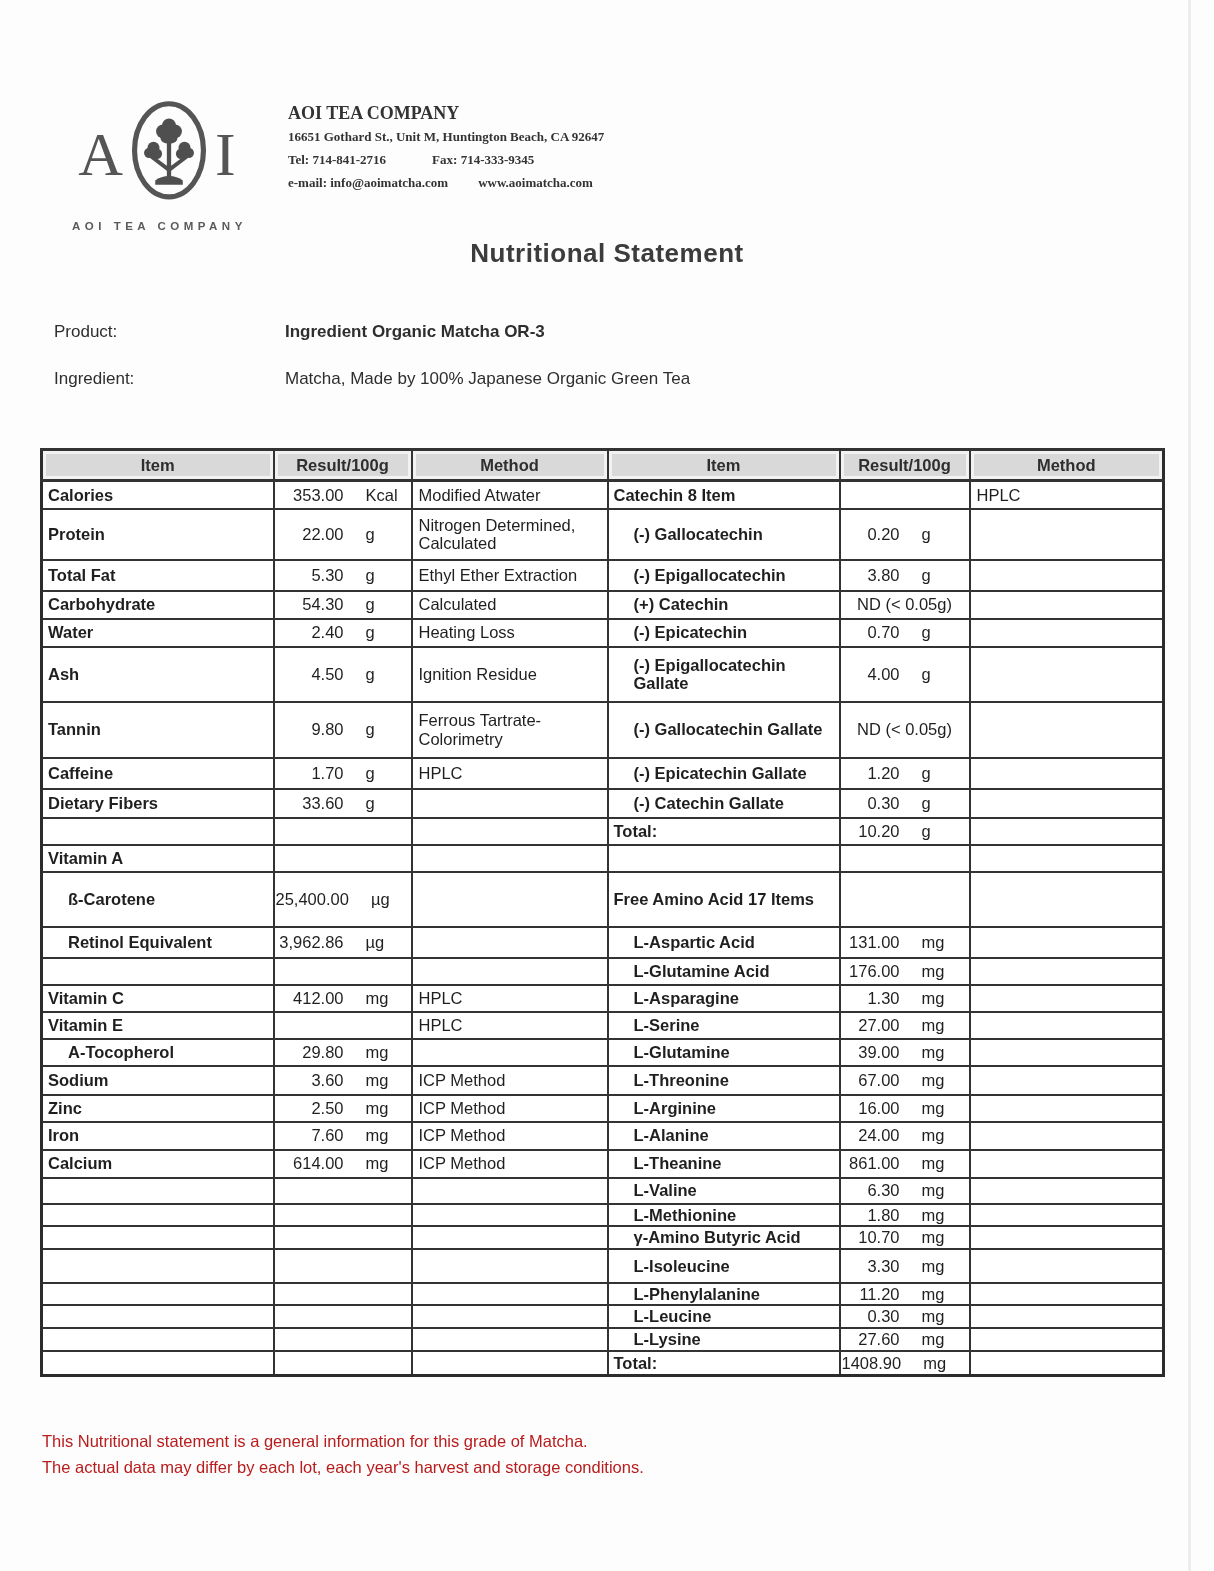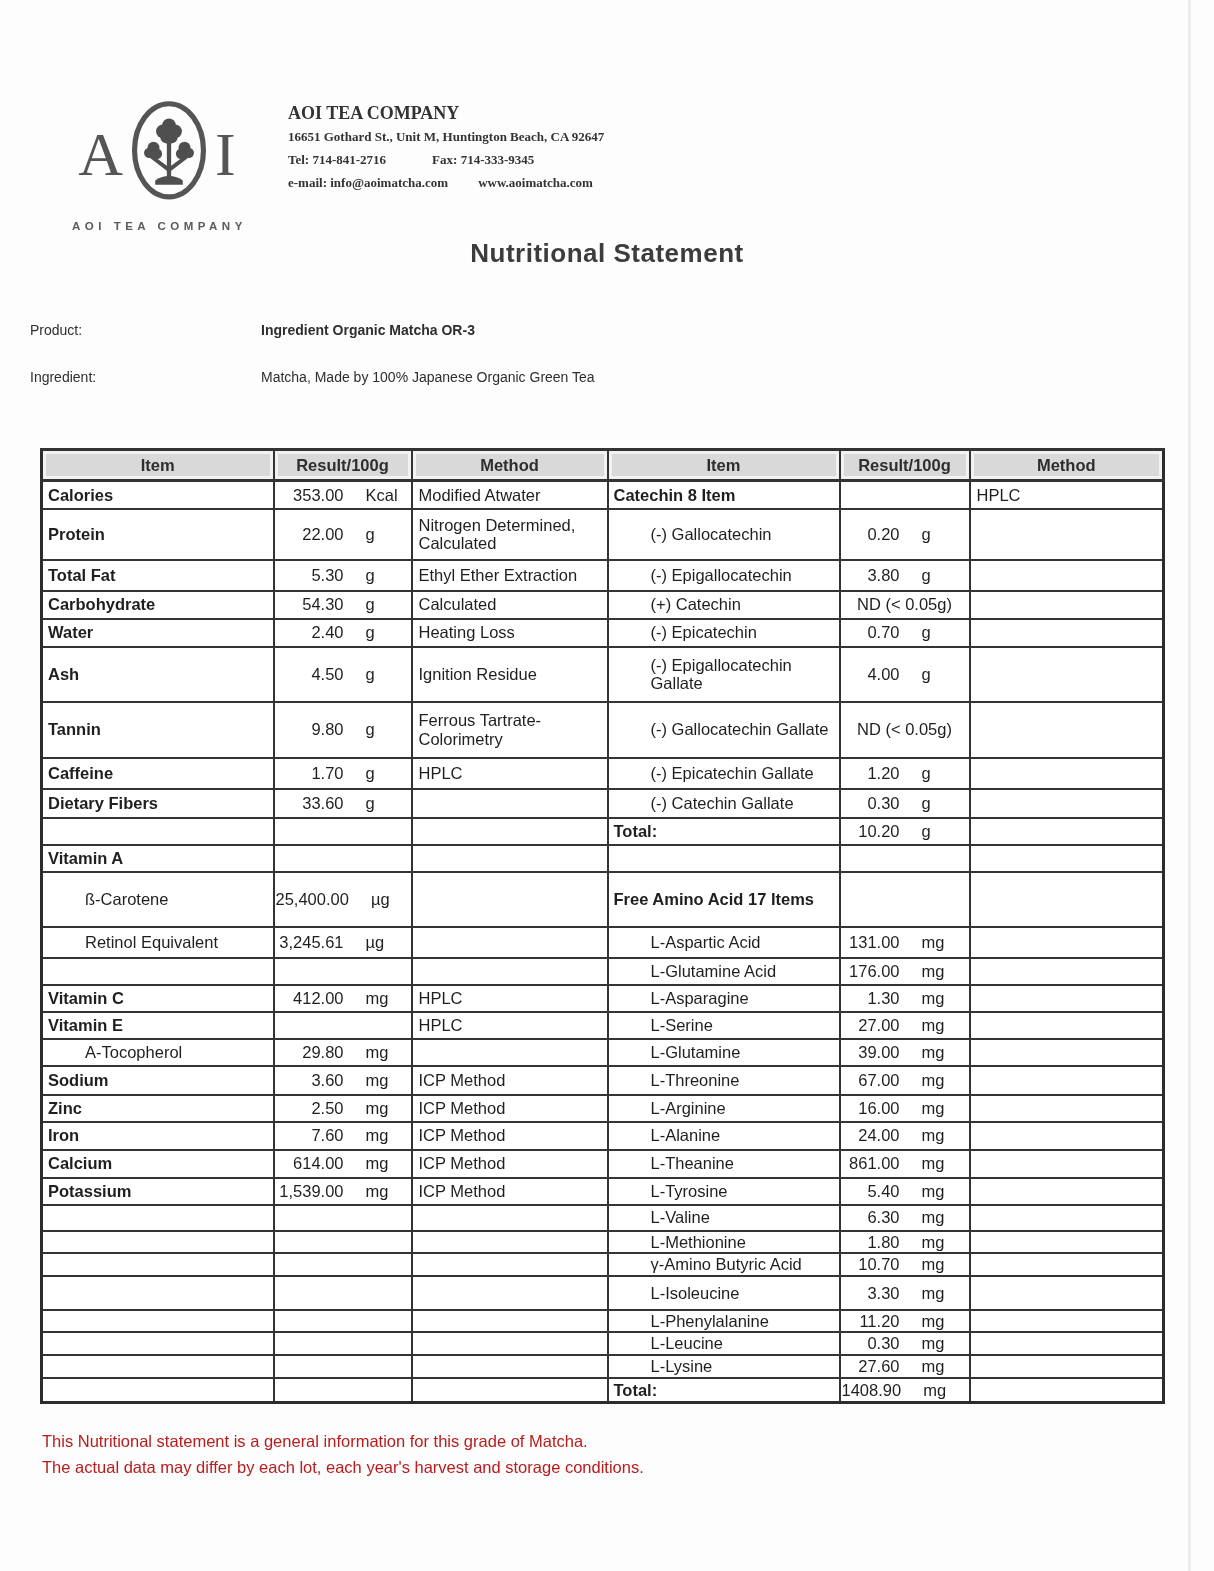--- a/index.html
+++ b/index.html
@@ -20,36 +20,36 @@
   .logo-caption{margin-top:8px;font-size:11.5px;letter-spacing:4.5px;color:#5a5a5a;font-weight:700;white-space:nowrap;}
   .company{position:absolute;left:288px;top:102px;font-family:"Liberation Serif",serif;color:#333;font-weight:700;}
   .company div{line-height:23px;font-size:13px;}
   .company .cname{font-size:18px;}
   .gap-span{display:inline-block;width:46px;}
   .gap-span2{display:inline-block;width:30px;}
 
   
   .doc-title{position:absolute;left:0;right:0;top:238px;text-align:center;
     font-size:26px;font-weight:700;color:#3c3c3c;letter-spacing:0.5px;}
-  .meta-row{position:absolute;left:30px;font-size:14px;color:#2e2e2e;}
+  .meta-row{position:absolute;left:54px;font-size:17px;color:#2e2e2e;}
   .meta-row .lab{display:inline-block;width:231px;}
   .meta-row.product{top:322px;}
   .meta-row.ingredient{top:369px;}
   .meta-row.product .val{font-weight:700;}
 
   
   .tbl-wrap{position:absolute;left:40px;top:448px;}
   table{border-collapse:collapse;table-layout:fixed;width:1122px;background:#fff;}
   td,th{border:2px solid #333;overflow:hidden;line-height:1.12;font-size:16.5px;color:#1f1f1f;vertical-align:middle;}
   th{height:26px;background:#d9d9d9;font-weight:700;color:#2e2e2e;
      box-shadow:inset 0 0 0 3px #f2f2f2;border-bottom-width:3px;border-top-width:3px;}
   table{border:3px solid #2c2c2c;}
   .ci{padding-left:5px;}
   .ci.b{font-weight:700;}
-  .ci.ind{padding-left:42px;font-weight:400;}
+  .ci.ind{padding-left:25px;font-weight:700;}
   .cv .wrap{display:flex;align-items:baseline;width:100%;box-sizing:border-box;}
   .cv-l .wrap{padding-right:4px;}
   .cv-r .wrap{padding-right:16px;}
   .cv .num{flex:1;text-align:right;}
   .cv .unit{flex:0 0 40px;padding-left:22px;text-align:left;}
   .cv-r .unit{flex-basis:30px;}
   .cv .raw{display:block;text-align:center;}
   .cv.tb, .cv.tb .num, .cv.tb .unit{font-weight:400;}
   .cm{padding-left:6px;}
 
@@ -317,21 +317,21 @@
             </td>
             <td class="cm"></td>
             <td class="ci b">Free Amino Acid 17 Items</td>
             <td class="cv cv-r"></td>
             <td class="cm"></td>
           </tr>
           <tr style="height: 31px;">
             <td class="ci ind">Retinol Equivalent</td>
             <td class="cv cv-l">
               <span class="wrap">
-                <span class="num">3,245.61</span>
+                <span class="num">3,962.86</span>
                 <span class="unit">µg</span>
               </span>
             </td>
             <td class="cm"></td>
             <td class="ci ind">L-Aspartic Acid</td>
             <td class="cv cv-r">
               <span class="wrap">
                 <span class="num">131.00</span>
                 <span class="unit">mg</span>
               </span>
@@ -460,38 +460,20 @@
               <span class="wrap">
                 <span class="num">614.00</span>
                 <span class="unit">mg</span>
               </span>
             </td>
             <td class="cm">ICP Method</td>
             <td class="ci ind">L-Theanine</td>
             <td class="cv cv-r">
               <span class="wrap">
                 <span class="num">861.00</span>
-                <span class="unit">mg</span>
-              </span>
-            </td>
-            <td class="cm"></td>
-          </tr>
-          <tr style="height: 27px;">
-            <td class="ci b">Potassium</td>
-            <td class="cv cv-l">
-              <span class="wrap">
-                <span class="num">1,539.00</span>
-                <span class="unit">mg</span>
-              </span>
-            </td>
-            <td class="cm">ICP Method</td>
-            <td class="ci ind">L-Tyrosine</td>
-            <td class="cv cv-r">
-              <span class="wrap">
-                <span class="num">5.40</span>
                 <span class="unit">mg</span>
               </span>
             </td>
             <td class="cm"></td>
           </tr>
           <tr style="height: 26px;">
             <td class="ci"></td>
             <td class="cv cv-l"></td>
             <td class="cm"></td>
             <td class="ci ind">L-Valine</td>

